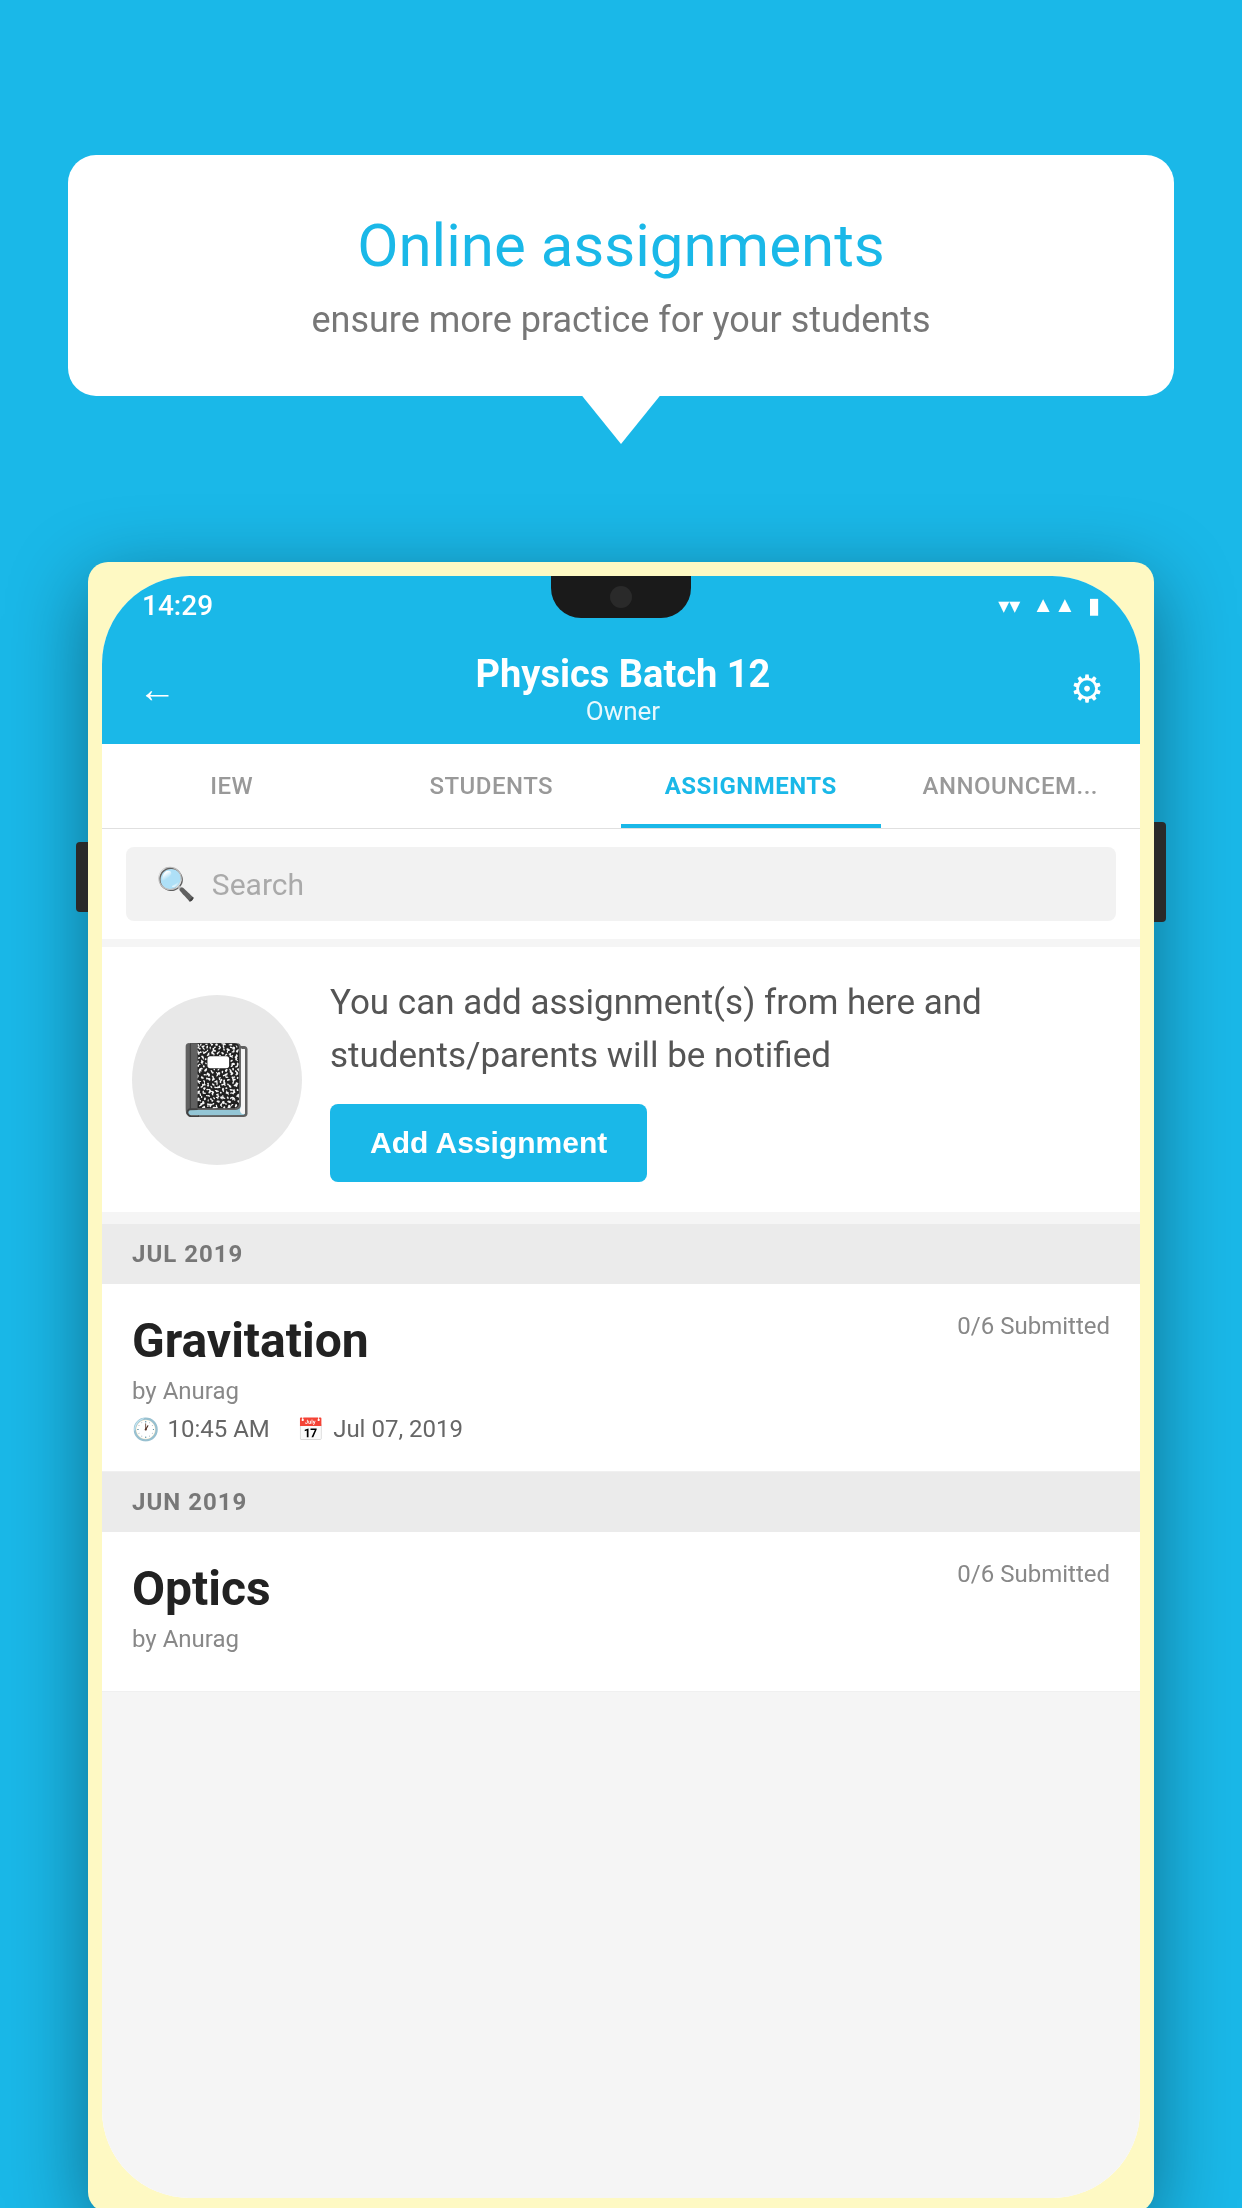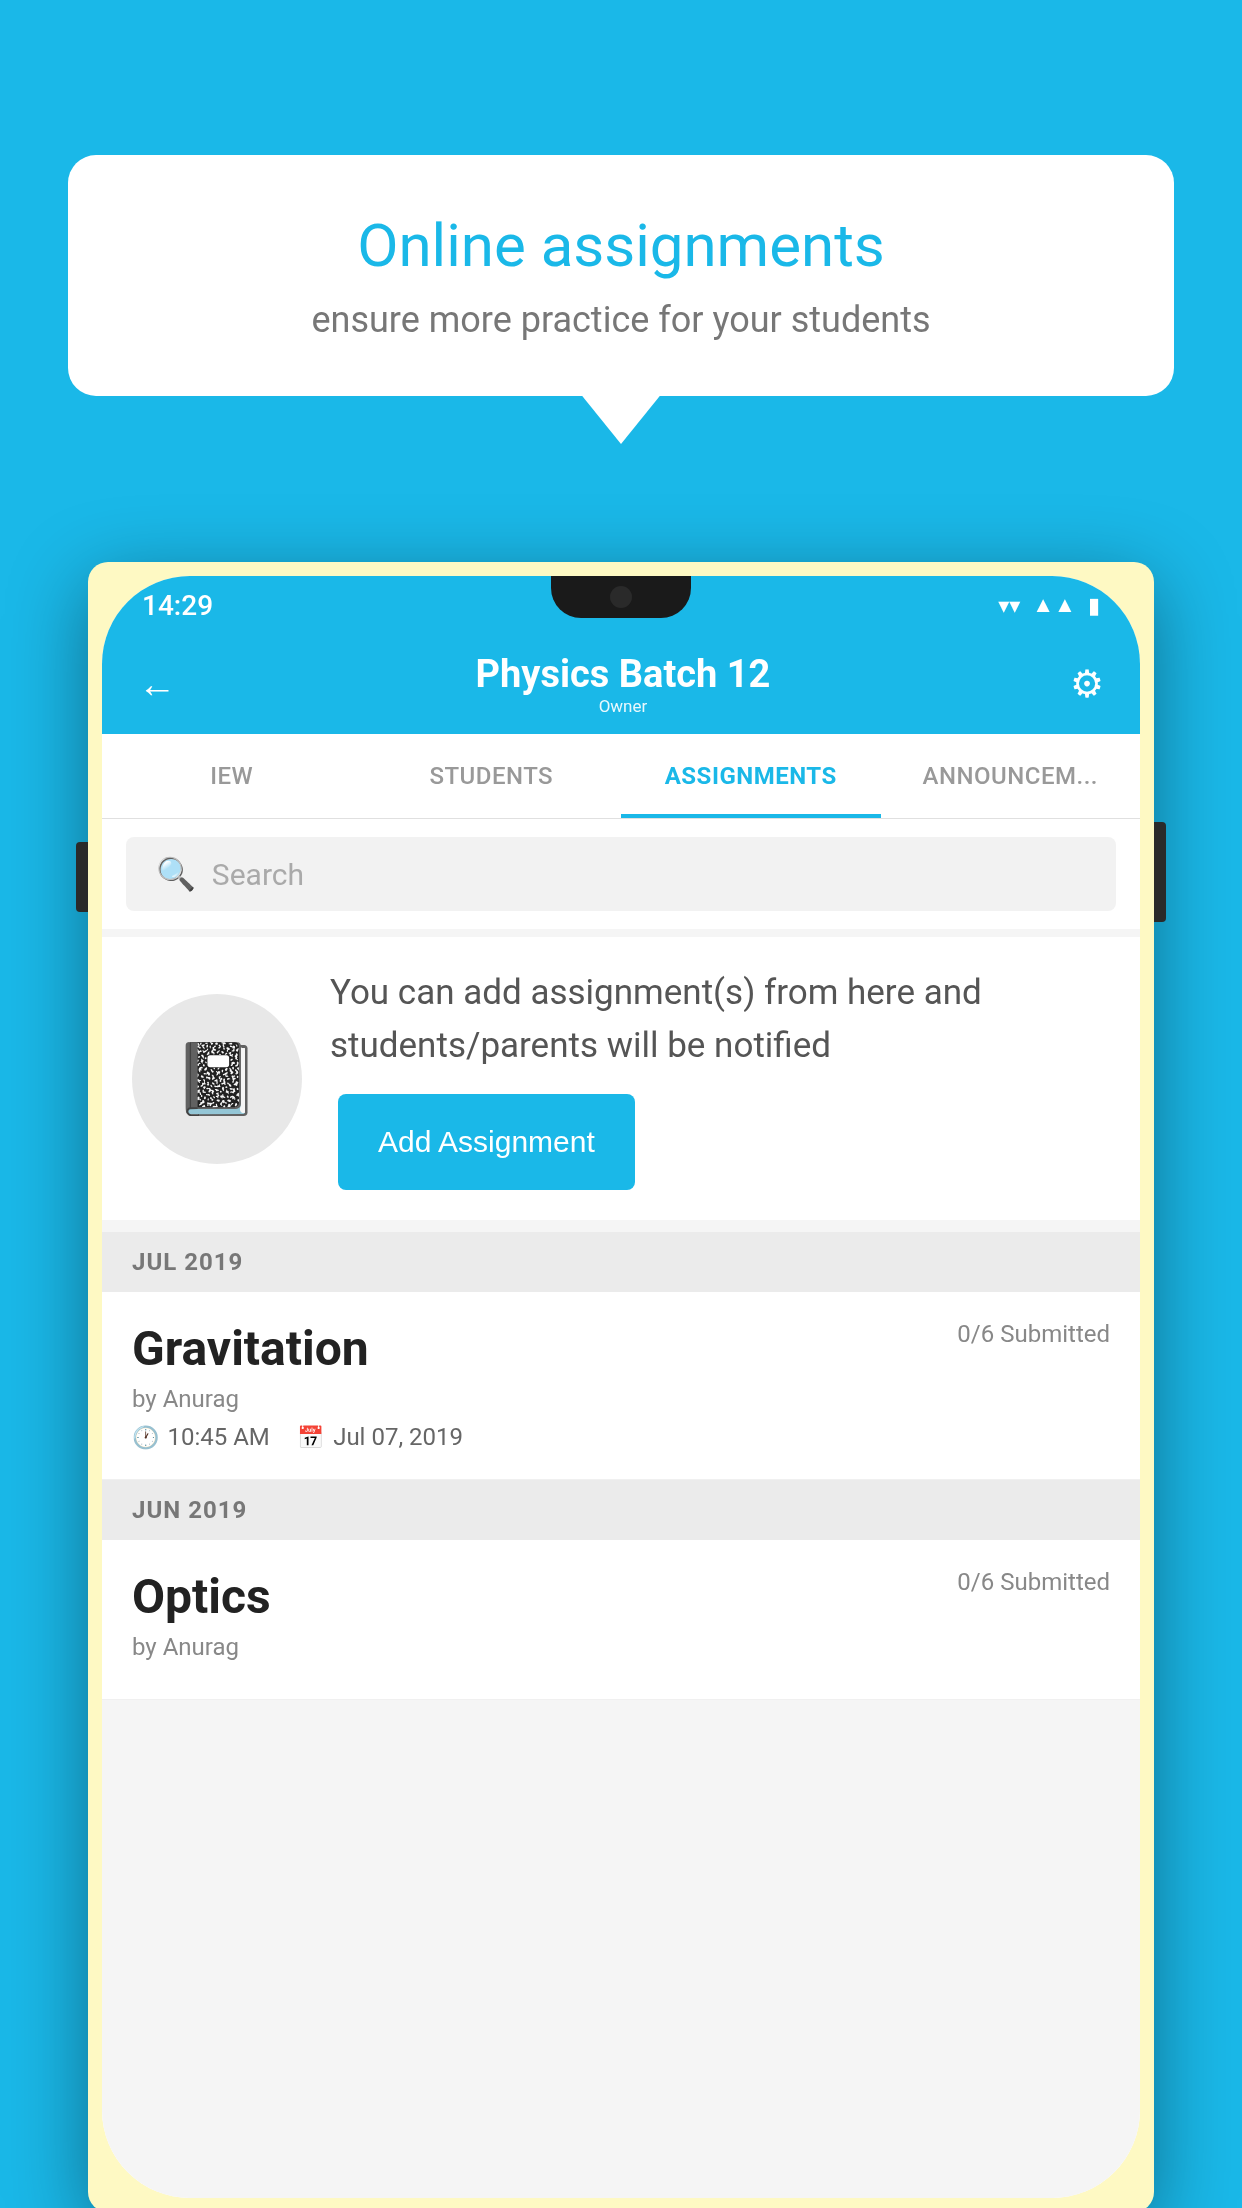--- a/index.html
+++ b/index.html
@@ -134,21 +134,21 @@
     .header-center {
       text-align: center;
     }
     .header-title {
       color: white;
       font-size: 38px;
       font-weight: 700;
     }
     .header-subtitle {
       color: rgba(255,255,255,0.9);
-      font-size: 17px;
+      font-size: 26px;
     }
     .settings-btn {
       color: white;
       font-size: 38px;
       cursor: pointer;
     }
 
     
     .tabs-bar {
       background: white;
@@ -240,25 +240,24 @@
       color: #555;
       font-size: 35px;
       line-height: 1.5;
       margin-bottom: 22px;
     }
     .add-assignment-btn {
       background: #1ab8e8;
       color: white;
       border: none;
       border-radius: 8px;
-      padding: 31px 40px;
+      padding: 22px 40px;
       font-size: 30px;
-      font-weight: 400;
+      font-weight: 700;
       cursor: pointer;
-      margin-left: 8px;
     }
 
     
     .section-header {
       background: #ebebeb;
       padding: 16px 30px;
       font-size: 24px;
       color: #777;
       font-weight: 700;
       letter-spacing: 1px;

